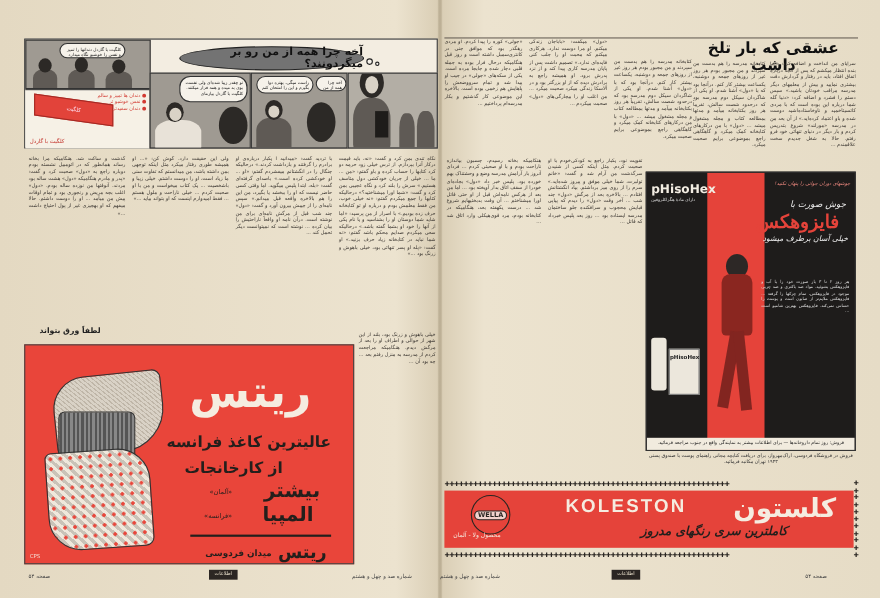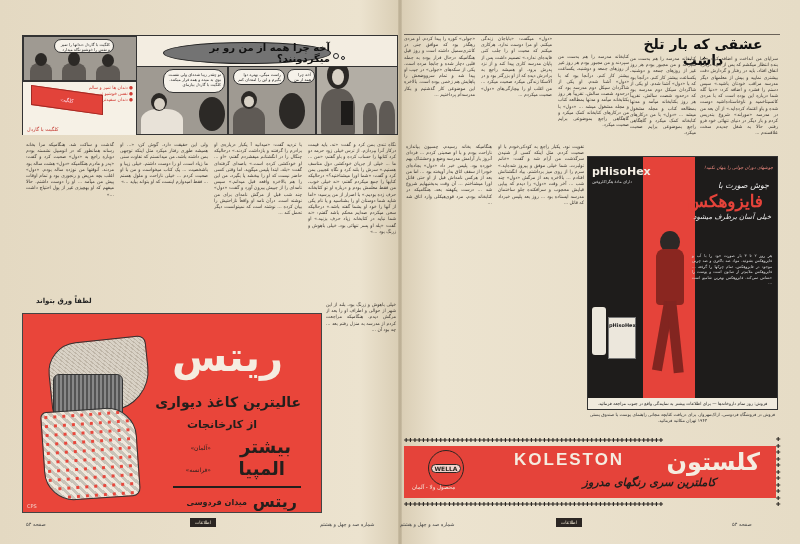--- a/index.html
+++ b/index.html
@@ -139,22 +139,22 @@
   <div class="col" style="width:88px;height:150px;">گذشت و ساکت شد. هنگامیکه مرا بخانه رساند همانطور که در اتومبیل نشسته بودم دوباره راجع به «دول» صحبت کرد و گفت: «پدر و مادرم هنگامیکه «دول» هشت ساله بود مردند. آنوقتها من نوزده ساله بودم. «دول» اغلب بچه مریض و رنجوری بود و تمام اوقات پیش من میآمد ... او را دوست داشتم. حالا میفهم که او بهچیزی غیر از پول احتیاج داشت ...»</div>
 </div>
 <div class="continue-note" style="left:36px;top:297px;">لطفاً ورق بتواند</div>
 <div class="col" style="position:absolute;left:326px;top:302px;width:70px;height:210px;">خیلی باهوش و زرنگ بود، بلند از این شهر از حوالی و اطراف او را بعد از مرگش دیدم. هنگامیکه مراجعت کردم از مدرسه به منزل رفتم بعد ... چه بود آن ...</div>
 
 <div class="reitz">
   <div class="paper p1"></div>
   <div class="paper p2"></div>
   <div class="paper p3"></div>
   <div class="reitz-title">ریتس</div>
-  <div class="reitz-line" style="top:80px;font-size:14px;">عالیترین کاغذ دیواری</div>
-  <div class="reitz-line" style="top:104px;right:64px;font-size:11px;">از کارخانجات</div>
+  <div class="reitz-line" style="top:80px;font-size:14px;">عالیترین کاغذ فرانسه</div>
+  <div class="reitz-line" style="top:104px;right:64px;font-size:14px;">از کارخانجات</div>
   <div class="reitz-line" style="top:130px;right:110px;font-size:6px;font-weight:normal;">«آلمان»</div>
   <div class="reitz-line" style="top:122px;right:30px;font-size:18px;">بیشتر</div>
   <div class="reitz-line" style="top:152px;right:110px;font-size:6px;font-weight:normal;">«فرانسه»</div>
   <div class="reitz-line" style="top:144px;right:36px;font-size:18px;">المپیا</div>
   <div class="reitz-sep"></div>
   <div class="reitz-line" style="top:178px;right:24px;font-size:16px;">ریتس</div>
   <div class="reitz-line" style="top:184px;right:74px;font-size:8px;">میدان فردوسی</div>
   <div class="reitz-logo-mark">CPS</div>
 </div>
 

